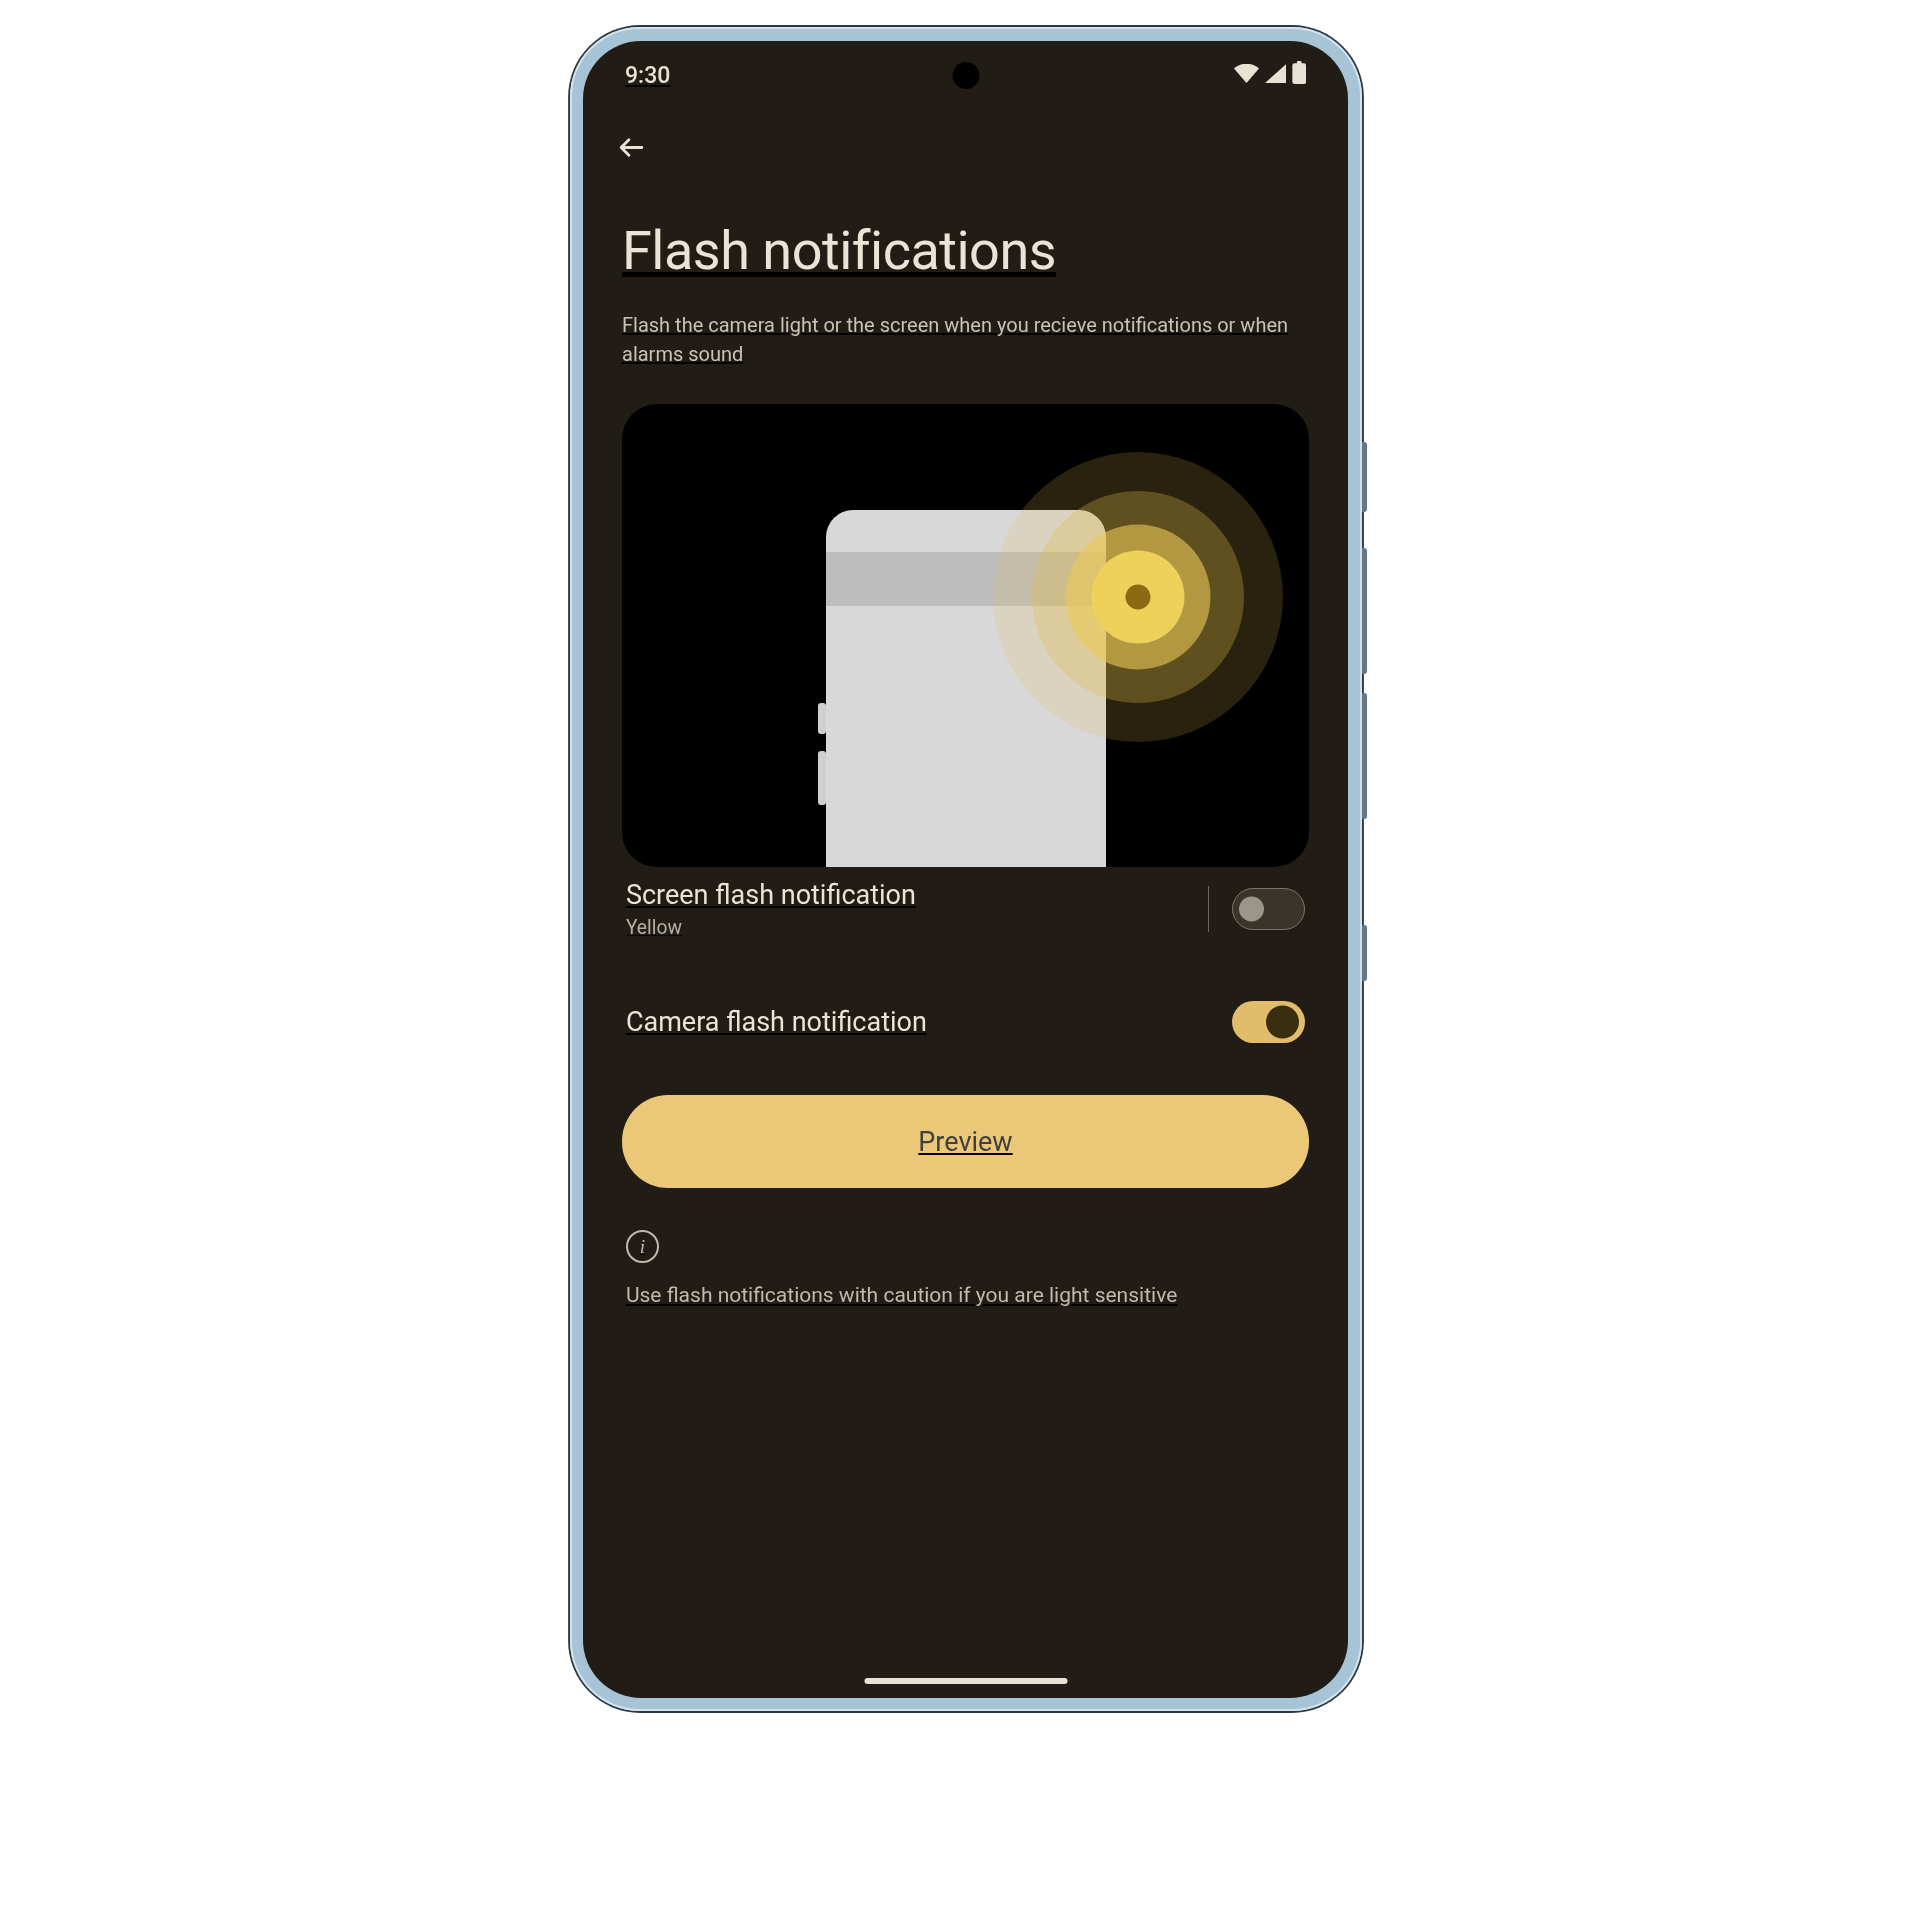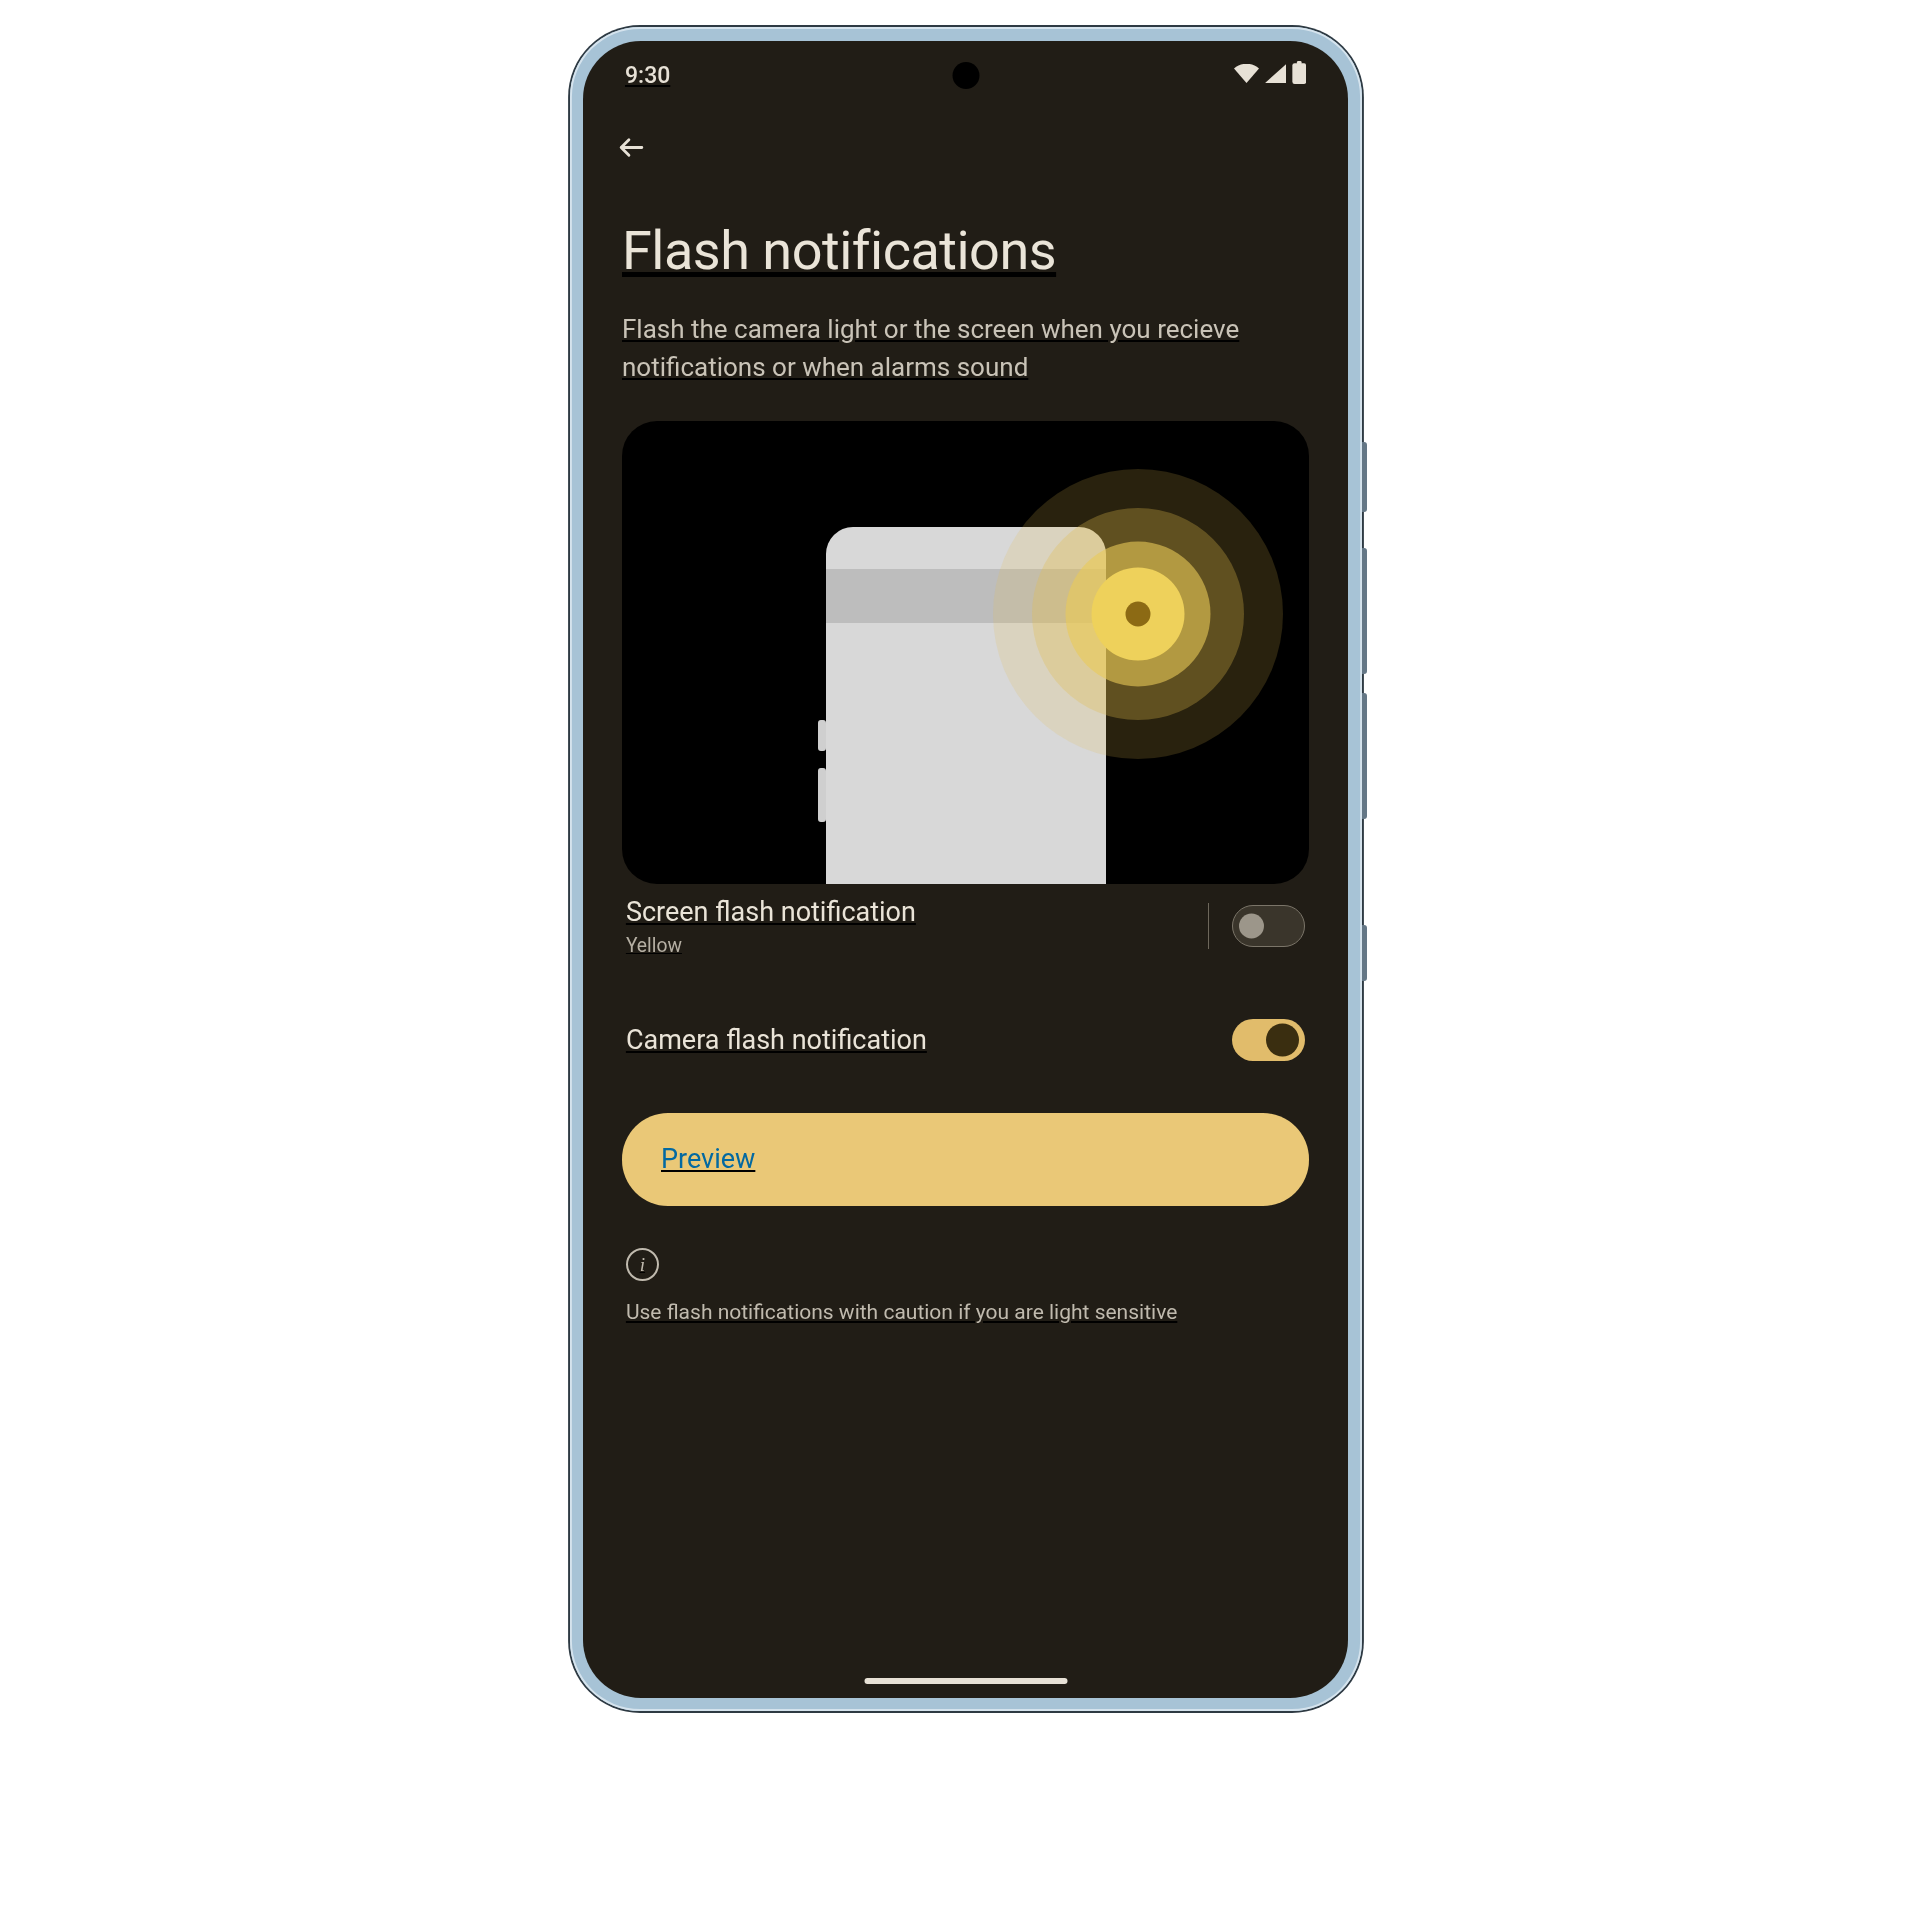--- a/index.html
+++ b/index.html
@@ -77,21 +77,21 @@
     padding: 0 39px;
   }
   .page-title {
     font-size: 54px;
     font-weight: 400;
     color: #eae4d8;
     margin-top: 49px;
     letter-spacing: -0.5px;
   }
   .page-desc {
-    font-size: 26px;
+    font-size: 20px;
     line-height: 1.45;
     color: #c9c3b7;
     margin-top: 29px;
   }
   .illustration {
     margin-top: 35px;
     height: 463px;
     background: #000000;
     border-radius: 35px;
     position: relative;
@@ -193,23 +193,24 @@
     margin: 0 23px 0 7.7px;
   }
   .preview-btn {
     margin-top: 21px;
     height: 93px;
     background: #eac877;
     border-radius: 46px;
     display: flex;
     align-items: center;
     padding: 0 39px;
-    color: #0369a1;
+    color: #404040;
     font-size: 27px;
     cursor: pointer;
+    justify-content: center;
   }
   .caution {
     margin-top: 42px;
     display: flex;
     flex-direction: column;
     gap: 17.4px;
     color: #c0baae;
     font-size: 21px;
     line-height: 1.4;
     padding: 0 3.9px;

